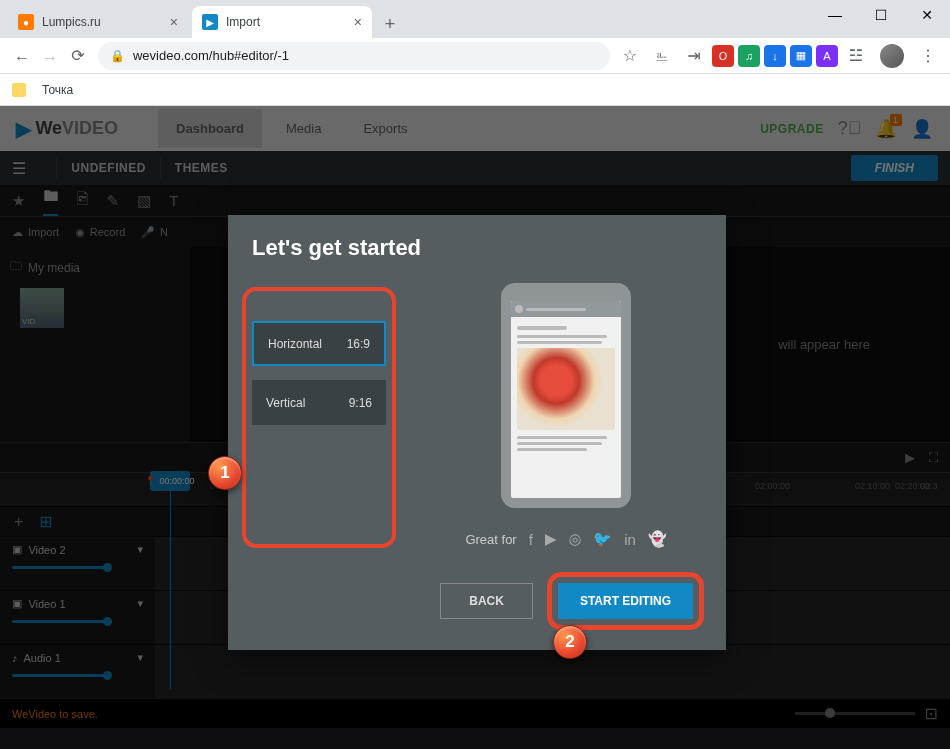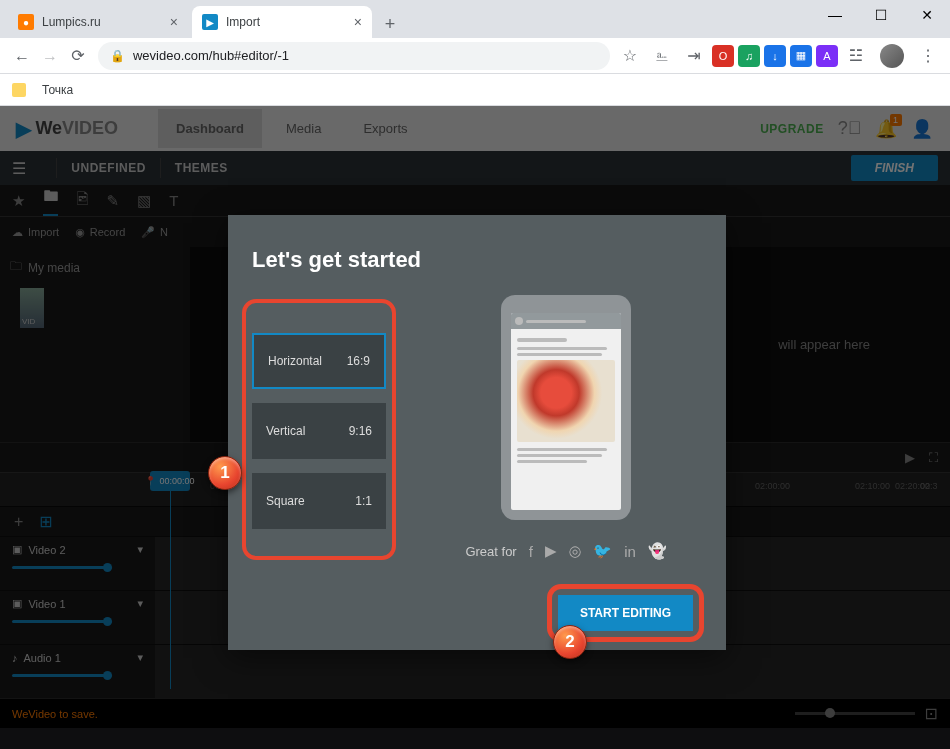--- a/index.html
+++ b/index.html
@@ -51,21 +51,21 @@
 .toolbar { height: 32px; background: #1a1a1a; display: flex; align-items: center; padding: 0 12px; gap: 18px; color: #888; font-size: 15px; border-bottom: 1px solid #333; }
 
 
 .actionbar { height: 30px; background: #1a1a1a; display: flex; align-items: center; padding: 0 12px; gap: 16px; color: #999; font-size: 11px; }
 .actionbar .act { display: flex; align-items: center; gap: 5px; }
 
 
 .mainarea { height: 195px; background: #0f0f0f; display: flex; }
 .sidebar { width: 190px; background: #1a1a1a; padding: 10px; color: #999; font-size: 12px; }
 .mymedia { display: flex; align-items: center; gap: 6px; }
-.thumb { width: 24px; height: 40px; background: linear-gradient(#8a9,#567); margin-top: 10px; margin-left: 10px; font-size: 8px; color: #ccc; display: flex; align-items: flex-end; padding: 2px; }
+.thumb { width: 44px; height: 40px; background: linear-gradient(#8a9,#567); margin-top: 10px; margin-left: 10px; font-size: 8px; color: #ccc; display: flex; align-items: flex-end; padding: 2px; }
 .previewarea { flex: 1; display: flex; align-items: center; justify-content: flex-end; padding-right: 80px; color: #888; font-size: 13px; }
 
 
 .tlcontrols { height: 30px; background: #1a1a1a; display: flex; align-items: center; padding: 0 12px; color: #888; font-size: 13px; gap: 14px; border-top: 1px solid #2a2a2a; }
 .tlcontrols .right { margin-left: auto; display: flex; gap: 14px; }
 .timehead { height: 34px; background: #222; position: relative; border-top: 1px solid #333; }
 .playhead { position: absolute; left: 150px; top: -2px; width: 40px; height: 20px; background: #1289c5; border-radius: 3px; color: #fff; font-size: 9px; display: flex; align-items: center; justify-content: center; }
 .playhead::after { content: ''; position: absolute; top: 18px; left: 50%; width: 1px; height: 200px; background: #1289c5; }
 .timemarker { position: absolute; top: 8px; color: #666; font-size: 9px; }
 .addtrack { height: 30px; background: #1a1a1a; display: flex; align-items: center; padding: 0 14px; color: #888; font-size: 16px; gap: 16px; border-top: 1px solid #0a0a0a; }
@@ -79,24 +79,24 @@
 
 .footer { height: 30px; background: #000; display: flex; align-items: center; padding: 0 12px; color: #ff7b00; font-size: 11px; border-top: 1px solid #2a2a2a; }
 .footer .zoom { margin-left: auto; width: 120px; height: 3px; background: #444; position: relative; }
 .footer .zoom::after { content: ''; position: absolute; left: 30px; top: -4px; width: 10px; height: 10px; background: #888; border-radius: 50%; }
 
 
 .overlay { position: absolute; top: 106px; left: 0; right: 0; bottom: 0; background: rgba(0,0,0,0.55); }
 
 
 .modal { position: absolute; left: 228px; top: 215px; width: 498px; height: 435px; background: #555d60; box-shadow: 0 8px 30px rgba(0,0,0,0.5); }
-.modal h2 { color: #fff; font-size: 22px; font-weight: 600; padding: 32px 24px 16px; }
+.modal h2 { color: #fff; font-size: 22px; font-weight: 600; padding: 20px 24px 16px; }
 .modalbody { display: flex; padding: 0 20px; gap: 30px; }
 .ratios { display: flex; flex-direction: column; gap: 14px; padding-top: 20px; }
-.ratio { width: 134px; height: 56px; background: #3a4144; display: flex; align-items: center; justify-content: space-between; padding: 0 14px; color: #ddd; font-size: 12px; cursor: pointer; }
+.ratio { width: 134px; height: 45px; background: #3a4144; display: flex; align-items: center; justify-content: space-between; padding: 0 14px; color: #ddd; font-size: 12px; cursor: pointer; }
 .ratio.sel { border: 2px solid #1289c5; }
 .ratiobox { border: 4px solid #e8452f; border-radius: 14px; padding: 10px 6px; margin-left: -6px; margin-top: 10px; }
 .phone { width: 130px; height: 225px; background: #8f9497; border-radius: 14px; padding: 18px 10px 10px; margin: 0 auto; margin-top: 6px; }
 .phonescreen { width: 100%; height: 100%; background: #f0f0f0; border-radius: 2px; overflow: hidden; }
 .pbar { height: 16px; background: #92999c; display: flex; align-items: center; padding: 0 4px; gap: 3px; }
 .pcircle { width: 8px; height: 8px; background: #bbb; border-radius: 50%; }
 .pline { height: 3px; background: #bbb; border-radius: 2px; }
 .pcontent { padding: 4px 6px; }
 .pimg { width: 100%; height: 82px; background: radial-gradient(circle at 40% 40%, #e74c3c 20%, #c0392b 30%, #f0d5b0 50%, #e8e0d0 60%); border-radius: 2px; margin-top: 4px; }
 .greatfor { text-align: center; color: #ccc; font-size: 13px; margin-top: 22px; display: flex; align-items: center; justify-content: center; gap: 12px; }
@@ -297,24 +297,20 @@
   <div class="modalbody">
     <div class="ratiobox">
       <div class="ratios">
         <div class="ratio sel">
           <span>Horizontal</span>
           <span>16:9</span>
         </div>
         <div class="ratio">
           <span>Vertical</span>
           <span>9:16</span>
-        </div>
-        <div class="ratio">
-          <span>Square</span>
-          <span>1:1</span>
         </div>
       </div>
     </div>
     <div style="flex:1">
       <div class="phone">
         <div class="phonescreen">
           <div class="pbar">
               <div class="pcircle"></div>
               <div class="pline" style="width:60px"></div>
             </div>
@@ -334,20 +330,21 @@
         <span class="si">f</span>
         <span class="si">▶</span>
         <span class="si">◎</span>
         <span class="si">🐦</span>
         <span class="si">in</span>
         <span class="si">👻</span>
       </div>
     </div>
   </div>
   <div class="modalfoot">
+    <button class="btn-back">BACK</button>
     <div class="startbox">
       <button class="btn-start">START EDITING</button>
     </div>
   </div>
 </div>
 
 <div class="anno" style="left:208px;top:456px">1</div>
 <div class="anno" style="left:553px;top:625px">2</div>
 
 </body></html>

